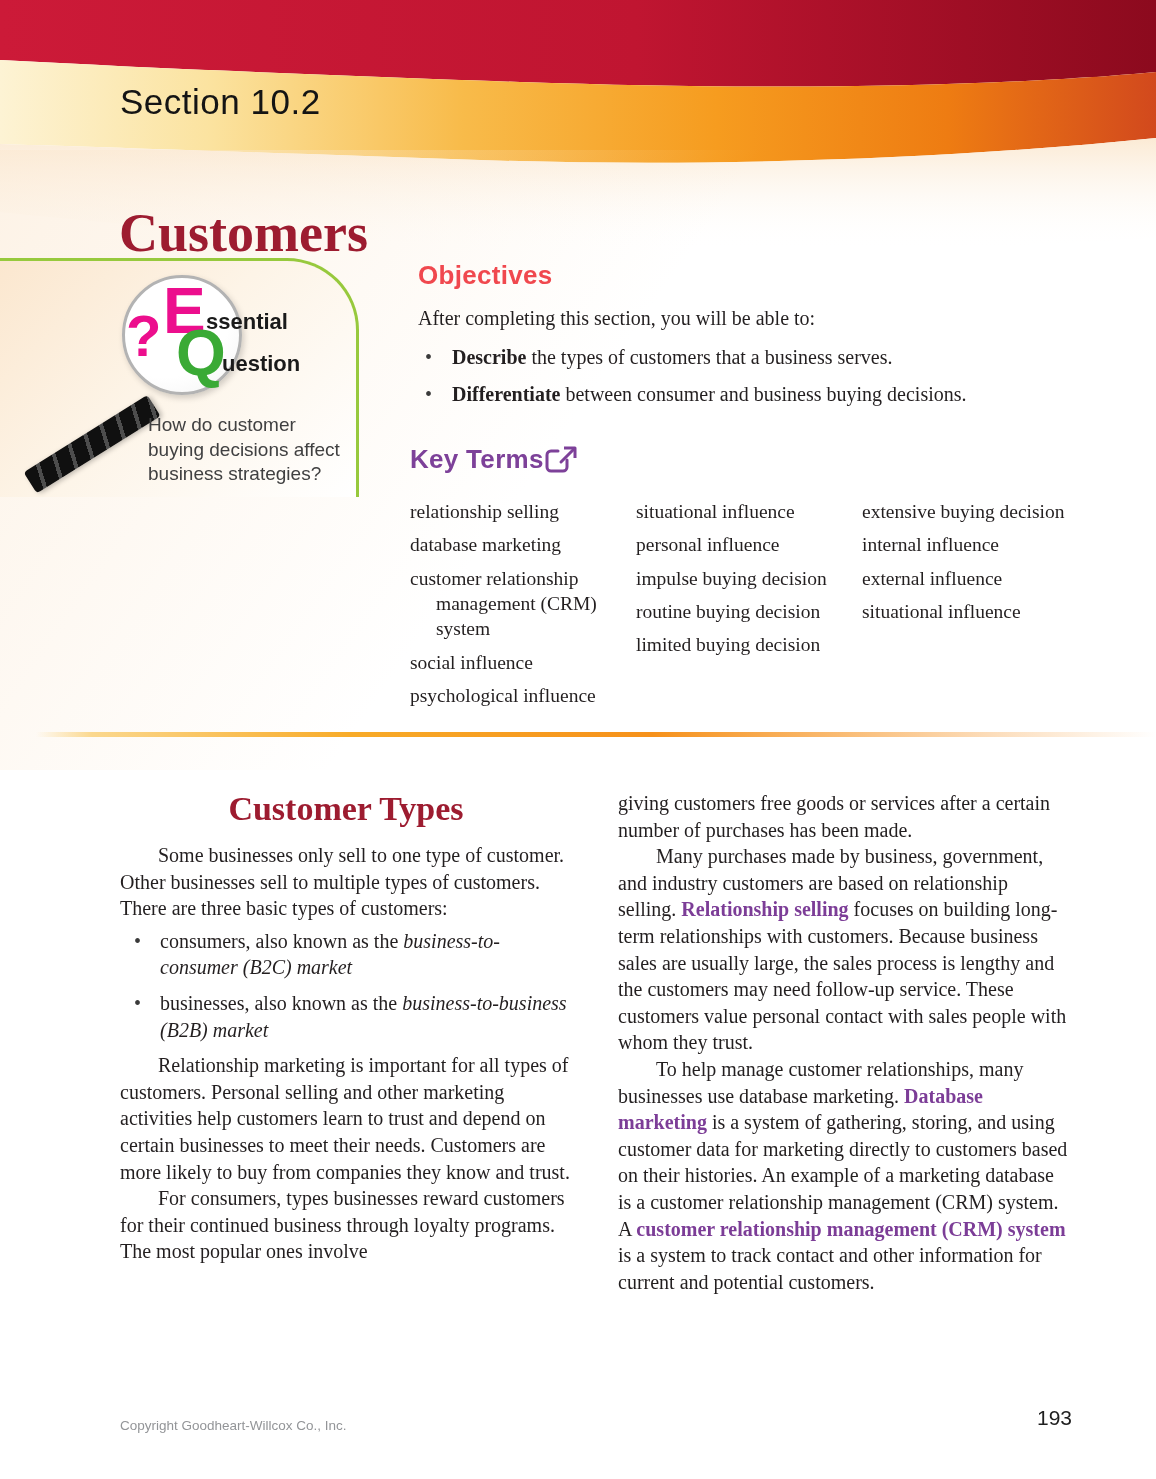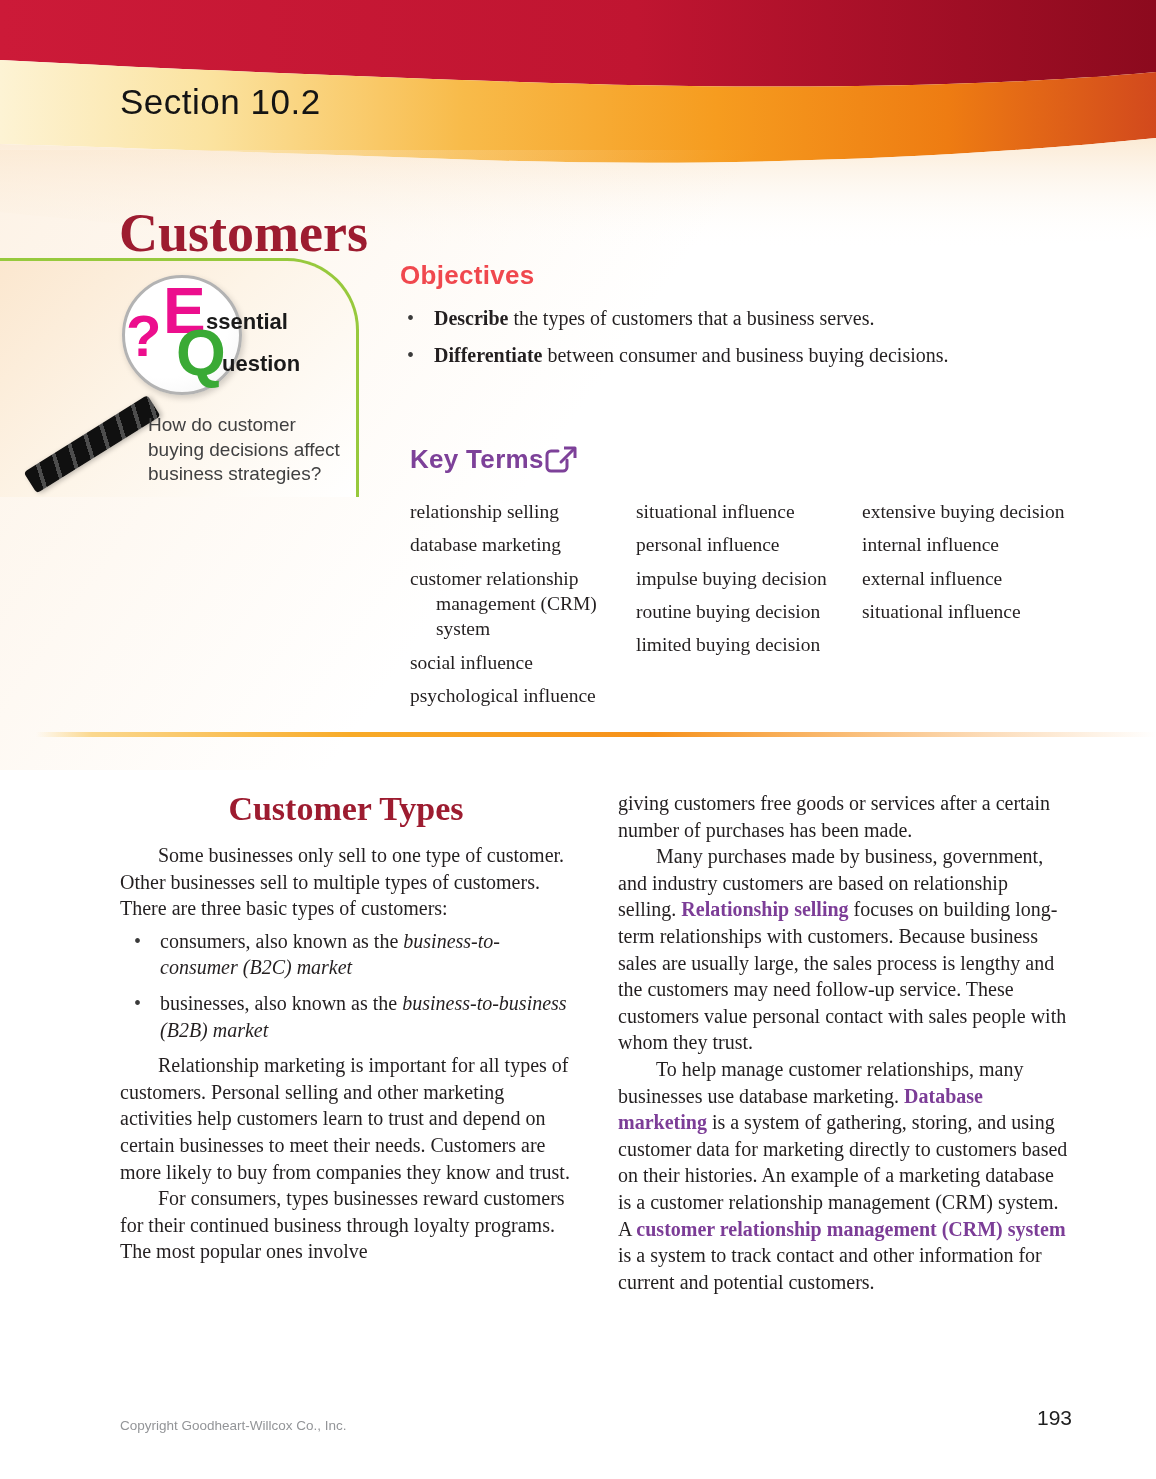--- a/index.html
+++ b/index.html
@@ -34,21 +34,21 @@
   .eq-e{left:163px;top:18px;font-size:64px;color:#ec0e8d;}
   .eq-q{left:176px;top:60px;font-size:64px;color:#3aaa35;}
   .eq-word{position:absolute;font-family:"Liberation Sans",sans-serif;font-weight:700;
     font-size:22px;color:#1a1a1a;line-height:1;}
   .eq-ssential{left:206px;top:50px;}
   .eq-uestion{left:222px;top:92px;}
   .eq-text{position:absolute;left:148px;top:152px;width:202px;
     font-family:"Liberation Sans",sans-serif;font-size:19px;line-height:1.3;color:#404041;}
 
   
-  .objectives{position:absolute;left:400px;top:260px;width:680px;}
+  .objectives{position:absolute;left:418px;top:260px;width:680px;}
   .sec-head{font-family:"Liberation Sans",sans-serif;font-size:26px;font-weight:600;
     letter-spacing:.3px;margin:0;}
   .sec-head.red{color:#f0484e;}
   .sec-head.purple{color:#7d4199;}
   .obj-intro{font-size:20px;margin:16px 0 0 0;}
   .obj-list{list-style:none;margin:14px 0 0 0;padding:0;}
   .obj-li{position:relative;padding-left:34px;font-size:20px;line-height:1.3;margin-bottom:11px;}
   .obj-li::before{content:"\2022";position:absolute;left:7px;top:0;color:#3a3a3a;}
   .obj-li .b{font-weight:700;}
 
@@ -129,20 +129,21 @@
     <div class="eq-letter eq-qmark">?</div>
     <div class="eq-letter eq-e">E</div>
     <div class="eq-word eq-ssential">ssential</div>
     <div class="eq-letter eq-q">Q</div>
     <div class="eq-word eq-uestion">uestion</div>
     <div class="eq-text">How do customer buying decisions affect business strategies?</div>
   </div>
 
   <div class="objectives">
     <h2 class="sec-head red">Objectives</h2>
+    <p class="obj-intro">After completing this section, you will be able to:</p>
     <ul class="obj-list" id="obj-list">
         <li class="obj-li"><span class="b">Describe</span> the types of customers that a business serves.</li>
         <li class="obj-li"><span class="b">Differentiate</span> between consumer and business buying decisions.</li>
       </ul>
   </div>
 
   <div class="keyterms">
     <div class="kt-headrow">
       <h2 class="sec-head purple">Key Terms</h2>
       <svg width="34" height="30" viewBox="0 0 34 30">

